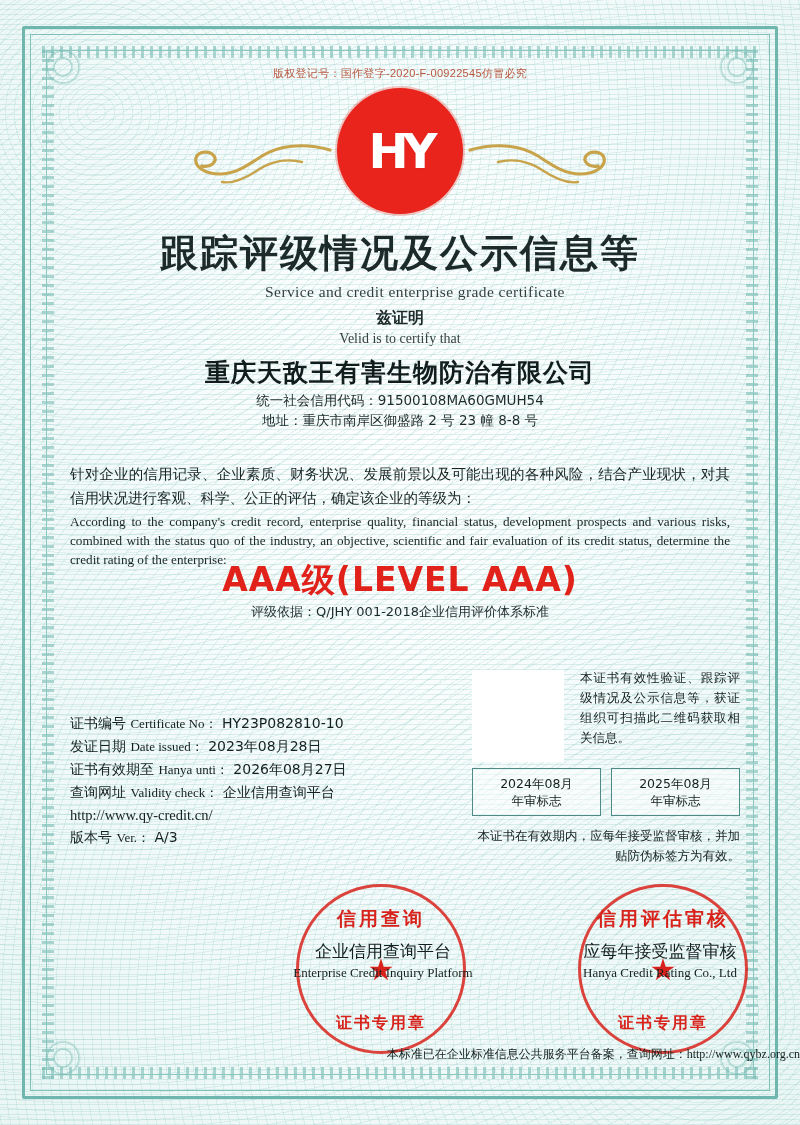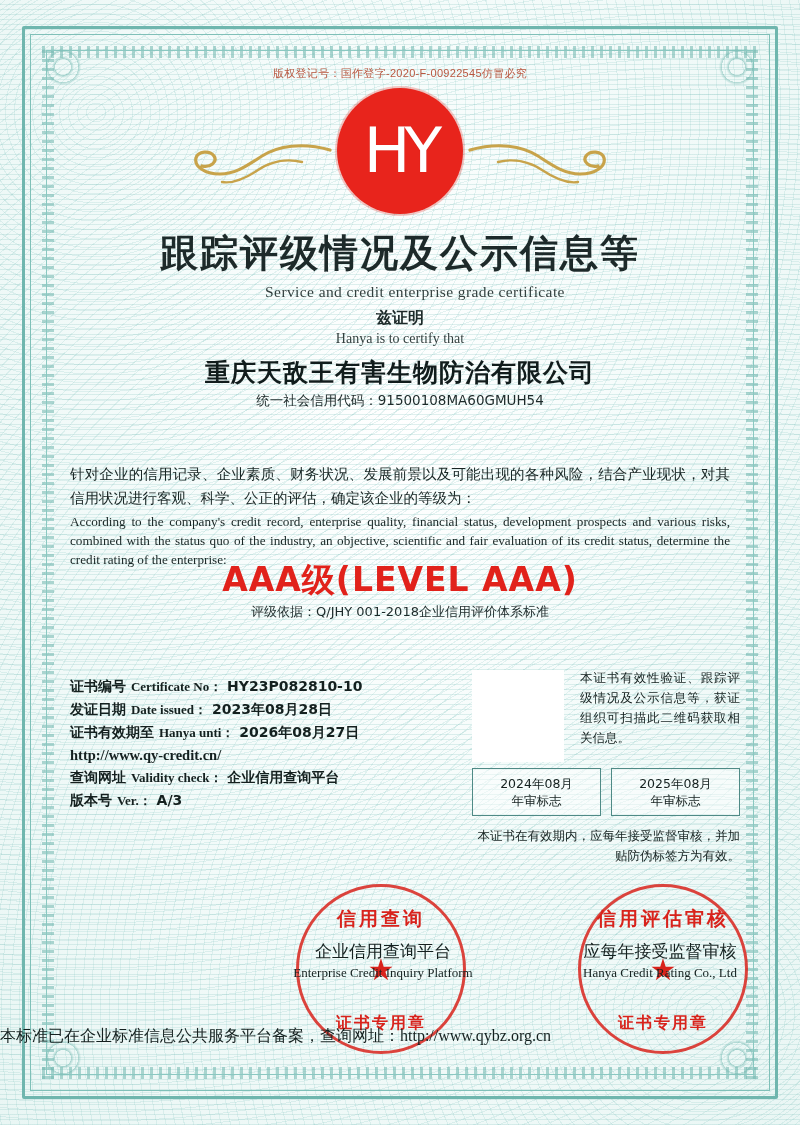--- a/index.html
+++ b/index.html
@@ -96,21 +96,21 @@
   }
   .emblem{
     position:absolute; left:50%; top:0; transform:translateX(-50%);
     width:126px; height:126px; border-radius:50%;
     background:#e8241c;
     display:flex; align-items:center; justify-content:center;
     box-shadow:0 0 0 2px rgba(232,36,28,.25);
   }
   .emblem-glyph{
     color:#ffffff;
-    font-size:62px; font-weight:normal;
+    font-size:48px; font-weight:bold;
     font-family:"DejaVu Sans", sans-serif;
     letter-spacing:-6px;
     line-height:1;
     text-shadow:0 0 1px rgba(0,0,0,.1);
   }
   .flourish{
     position:absolute; top:52px; width:150px; height:48px;
   }
   .flourish.left{ left:-8px; }
   .flourish.right{ right:-8px; }
@@ -183,23 +183,23 @@
     font-family:"DejaVu Sans","Liberation Sans",sans-serif;
   }
   .basis-en{
     position:absolute; top:621px; left:0; right:0; text-align:center;
     font-family:"Liberation Serif", serif;
     font-size:13.5px; color:#1d2a2a;
   }
 
   
   .details{
-    position:absolute; left:70px; top:675px; width:380px;
-    font-family:"DejaVu Sans","Liberation Sans",sans-serif;
-    font-size:14px; color:#14201f; line-height:22px;font-weight:bold;
+    position:absolute; left:70px; top:712px; width:380px;
+    font-family:"DejaVu Sans","Liberation Sans",sans-serif;
+    font-size:14px; color:#14201f; line-height:22px;
   }
   .details .row{ white-space:nowrap; }
   .details .lbl-en{ font-family:"Liberation Serif", serif; font-size:13px; }
   .details .url{ font-family:"Liberation Serif", serif; font-size:14.5px; }
 
   
   .qr{
     position:absolute; left:472px; top:670px;
     width:92px; height:92px;
     background:#ffffff;
@@ -266,23 +266,23 @@
     position:absolute; font-family:"DejaVu Sans","Liberation Sans",sans-serif;
     color:#14201f; text-align:center;
   }
   .org-left{ left:268px; top:940px; width:230px; }
   .org-right{ left:540px; top:940px; width:240px; }
   .org-cn{ font-size:17px; }
   .org-en{ font-family:"Liberation Serif", serif; font-size:13px; margin-top:2px; }
 
   
   .footer{
-    position:absolute; left:0; right:0; bottom:78px; text-align:left;
-    font-family:"DejaVu Sans","Liberation Sans",sans-serif;
-    font-size:16px; color:#14201f;
+    position:absolute; left:0; right:0; bottom:62px; text-align:right;
+    font-family:"DejaVu Sans","Liberation Sans",sans-serif;
+    font-size:12px; color:#14201f;
   }
   .footer .u{ font-family:"Liberation Serif", serif; }
 </style>
 </head>
 <body>
 
 <div class="page">
 
   <div class="border-outer"></div>
   <div class="border-lace"></div>
@@ -305,24 +305,25 @@
     </svg>
     <div class="emblem">
       <span class="emblem-glyph">HY</span>
     </div>
   </div>
 
   <div class="title-cn">跟踪评级情况及公示信息等</div>
   <div class="title-en">Service and credit enterprise grade certificate</div>
 
   <div class="certify-cn">兹证明</div>
-  <div class="certify-en">Hanya is to certify that</div>
+  <div class="certify-en">Velid is to certify that</div>
 
   <div class="company">重庆天敌王有害生物防治有限公司</div>
   <div class="code-line">统一社会信用代码：91500108MA60GMUH54</div>
+  <div class="addr-line">地址：重庆市南岸区御盛路 2 号 23 幢 8-8 号</div>
 
   <div class="para">
     <div class="cn">针对企业的信用记录、企业素质、财务状况、发展前景以及可能出现的各种风险，结合产业现状，对其信用状况进行客观、科学、公正的评估，确定该企业的等级为：</div>
     <div class="en">According to the company's credit record, enterprise quality, financial status, development prospects and various risks, combined with the status quo of the industry, an objective, scientific and fair evaluation of its credit status, determine the credit rating of the enterprise:</div>
   </div>
 
   <div class="level">AAA级(LEVEL AAA)</div>
   <div class="basis-cn">评级依据：Q/JHY 001-2018企业信用评价体系标准</div>
 
   <div class="details">
@@ -334,26 +335,26 @@
     <div class="row">
       <span>发证日期</span>
       <span class="lbl-en">Date issued：</span>
       <span>2023年08月28日</span>
     </div>
     <div class="row">
       <span>证书有效期至</span>
       <span class="lbl-en">Hanya unti：</span>
       <span>2026年08月27日</span>
     </div>
-    <div class="row url">http://www.qy-credit.cn/</div>
     <div class="row">
       <span>查询网址</span>
       <span class="lbl-en">Validity check：</span>
       <span>企业信用查询平台</span>
     </div>
+    <div class="row url">http://www.qy-credit.cn/</div>
     <div class="row">
       <span>版本号</span>
       <span class="lbl-en">Ver.：</span>
       <span>A/3</span>
     </div>
   </div>
 
   <div class="qr">
     <div class="qrgrid" id="qrgrid"><i></i><i></i><i></i><i></i><i></i><i></i><i></i><i></i><i style="background: rgb(255, 255, 255);"></i><i></i><i style="background: rgb(255, 255, 255);"></i><i style="background: rgb(255, 255, 255);"></i><i style="background: rgb(255, 255, 255);"></i><i style="background: rgb(255, 255, 255);"></i><i></i><i></i><i></i><i></i><i></i><i></i><i></i><i></i><i style="background: rgb(255, 255, 255);"></i><i style="background: rgb(255, 255, 255);"></i><i style="background: rgb(255, 255, 255);"></i><i style="background: rgb(255, 255, 255);"></i><i style="background: rgb(255, 255, 255);"></i><i></i><i style="background: rgb(255, 255, 255);"></i><i style="background: rgb(255, 255, 255);"></i><i style="background: rgb(255, 255, 255);"></i><i></i><i style="background: rgb(255, 255, 255);"></i><i style="background: rgb(255, 255, 255);"></i><i style="background: rgb(255, 255, 255);"></i><i></i><i style="background: rgb(255, 255, 255);"></i><i style="background: rgb(255, 255, 255);"></i><i style="background: rgb(255, 255, 255);"></i><i style="background: rgb(255, 255, 255);"></i><i style="background: rgb(255, 255, 255);"></i><i></i><i></i><i style="background: rgb(255, 255, 255);"></i><i></i><i></i><i></i><i style="background: rgb(255, 255, 255);"></i><i></i><i style="background: rgb(255, 255, 255);"></i><i style="background: rgb(255, 255, 255);"></i><i style="background: rgb(255, 255, 255);"></i><i></i><i></i><i></i><i style="background: rgb(255, 255, 255);"></i><i></i><i style="background: rgb(255, 255, 255);"></i><i></i><i></i><i></i><i style="background: rgb(255, 255, 255);"></i><i></i><i></i><i style="background: rgb(255, 255, 255);"></i><i></i><i></i><i></i><i style="background: rgb(255, 255, 255);"></i><i></i><i></i><i></i><i style="background: rgb(255, 255, 255);"></i><i style="background: rgb(255, 255, 255);"></i><i style="background: rgb(255, 255, 255);"></i><i style="background: rgb(255, 255, 255);"></i><i></i><i></i><i style="background: rgb(255, 255, 255);"></i><i></i><i></i><i></i><i style="background: rgb(255, 255, 255);"></i><i></i><i></i><i style="background: rgb(255, 255, 255);"></i><i></i><i></i><i></i><i style="background: rgb(255, 255, 255);"></i><i></i><i></i><i style="background: rgb(255, 255, 255);"></i><i style="background: rgb(255, 255, 255);"></i><i style="background: rgb(255, 255, 255);"></i><i></i><i></i><i></i><i></i><i style="background: rgb(255, 255, 255);"></i><i></i><i></i><i></i><i style="background: rgb(255, 255, 255);"></i><i></i><i></i><i style="background: rgb(255, 255, 255);"></i><i style="background: rgb(255, 255, 255);"></i><i style="background: rgb(255, 255, 255);"></i><i style="background: rgb(255, 255, 255);"></i><i style="background: rgb(255, 255, 255);"></i><i></i><i></i><i></i><i></i><i></i><i></i><i></i><i></i><i></i><i style="background: rgb(255, 255, 255);"></i><i style="background: rgb(255, 255, 255);"></i><i style="background: rgb(255, 255, 255);"></i><i style="background: rgb(255, 255, 255);"></i><i style="background: rgb(255, 255, 255);"></i><i></i><i></i><i></i><i></i><i></i><i></i><i></i><i></i><i></i><i></i><i></i><i style="background: rgb(255, 255, 255);"></i><i style="background: rgb(255, 255, 255);"></i><i></i><i style="background: rgb(255, 255, 255);"></i><i></i><i></i><i></i><i></i><i></i><i></i><i></i><i></i><i></i><i style="background: rgb(255, 255, 255);"></i><i></i><i style="background: rgb(255, 255, 255);"></i><i style="background: rgb(255, 255, 255);"></i><i style="background: rgb(255, 255, 255);"></i><i style="background: rgb(255, 255, 255);"></i><i></i><i style="background: rgb(255, 255, 255);"></i><i></i><i></i><i></i><i></i><i style="background: rgb(255, 255, 255);"></i><i></i><i style="background: rgb(255, 255, 255);"></i><i></i><i style="background: rgb(255, 255, 255);"></i><i></i><i></i><i style="background: rgb(255, 255, 255);"></i><i style="background: rgb(255, 255, 255);"></i><i style="background: rgb(255, 255, 255);"></i><i></i><i></i><i></i><i></i><i></i><i></i><i></i><i></i><i></i><i style="background: rgb(255, 255, 255);"></i><i style="background: rgb(255, 255, 255);"></i><i></i><i></i><i style="background: rgb(255, 255, 255);"></i><i></i><i></i><i style="background: rgb(255, 255, 255);"></i><i></i><i style="background: rgb(255, 255, 255);"></i><i style="background: rgb(255, 255, 255);"></i><i></i><i style="background: rgb(255, 255, 255);"></i><i></i><i style="background: rgb(255, 255, 255);"></i><i style="background: rgb(255, 255, 255);"></i><i style="background: rgb(255, 255, 255);"></i><i></i><i></i><i style="background: rgb(255, 255, 255);"></i><i></i><i></i><i style="background: rgb(255, 255, 255);"></i><i style="background: rgb(255, 255, 255);"></i><i style="background: rgb(255, 255, 255);"></i><i></i><i style="background: rgb(255, 255, 255);"></i><i></i><i></i><i style="background: rgb(255, 255, 255);"></i><i style="background: rgb(255, 255, 255);"></i><i style="background: rgb(255, 255, 255);"></i><i></i><i style="background: rgb(255, 255, 255);"></i><i></i><i></i><i></i><i style="background: rgb(255, 255, 255);"></i><i></i><i style="background: rgb(255, 255, 255);"></i><i></i><i></i><i style="background: rgb(255, 255, 255);"></i><i></i><i></i><i></i><i style="background: rgb(255, 255, 255);"></i><i style="background: rgb(255, 255, 255);"></i><i style="background: rgb(255, 255, 255);"></i><i style="background: rgb(255, 255, 255);"></i><i style="background: rgb(255, 255, 255);"></i><i></i><i></i><i style="background: rgb(255, 255, 255);"></i><i style="background: rgb(255, 255, 255);"></i><i></i><i style="background: rgb(255, 255, 255);"></i><i style="background: rgb(255, 255, 255);"></i><i style="background: rgb(255, 255, 255);"></i><i style="background: rgb(255, 255, 255);"></i><i></i><i style="background: rgb(255, 255, 255);"></i><i style="background: rgb(255, 255, 255);"></i><i></i><i style="background: rgb(255, 255, 255);"></i><i style="background: rgb(255, 255, 255);"></i><i style="background: rgb(255, 255, 255);"></i><i style="background: rgb(255, 255, 255);"></i><i style="background: rgb(255, 255, 255);"></i><i></i><i style="background: rgb(255, 255, 255);"></i><i style="background: rgb(255, 255, 255);"></i><i></i><i style="background: rgb(255, 255, 255);"></i><i style="background: rgb(255, 255, 255);"></i><i style="background: rgb(255, 255, 255);"></i><i></i><i></i><i style="background: rgb(255, 255, 255);"></i><i></i><i></i><i></i><i></i><i></i><i></i><i style="background: rgb(255, 255, 255);"></i><i style="background: rgb(255, 255, 255);"></i><i></i><i style="background: rgb(255, 255, 255);"></i><i style="background: rgb(255, 255, 255);"></i><i style="background: rgb(255, 255, 255);"></i><i style="background: rgb(255, 255, 255);"></i><i></i><i style="background: rgb(255, 255, 255);"></i><i></i><i></i><i style="background: rgb(255, 255, 255);"></i><i style="background: rgb(255, 255, 255);"></i><i style="background: rgb(255, 255, 255);"></i><i style="background: rgb(255, 255, 255);"></i><i style="background: rgb(255, 255, 255);"></i><i></i><i></i><i style="background: rgb(255, 255, 255);"></i><i></i><i></i><i></i><i style="background: rgb(255, 255, 255);"></i><i></i><i></i><i></i><i style="background: rgb(255, 255, 255);"></i><i></i><i style="background: rgb(255, 255, 255);"></i><i></i><i></i><i></i><i></i><i></i><i></i><i></i><i style="background: rgb(255, 255, 255);"></i><i></i><i></i><i></i><i style="background: rgb(255, 255, 255);"></i><i style="background: rgb(255, 255, 255);"></i><i></i><i></i><i style="background: rgb(255, 255, 255);"></i><i style="background: rgb(255, 255, 255);"></i><i style="background: rgb(255, 255, 255);"></i><i style="background: rgb(255, 255, 255);"></i><i></i><i style="background: rgb(255, 255, 255);"></i><i></i><i style="background: rgb(255, 255, 255);"></i><i style="background: rgb(255, 255, 255);"></i><i style="background: rgb(255, 255, 255);"></i><i style="background: rgb(255, 255, 255);"></i><i style="background: rgb(255, 255, 255);"></i><i></i><i></i><i></i><i></i><i style="background: rgb(255, 255, 255);"></i><i style="background: rgb(255, 255, 255);"></i><i style="background: rgb(255, 255, 255);"></i><i style="background: rgb(255, 255, 255);"></i><i></i><i style="background: rgb(255, 255, 255);"></i><i style="background: rgb(255, 255, 255);"></i><i style="background: rgb(255, 255, 255);"></i><i></i><i></i><i></i><i></i><i style="background: rgb(255, 255, 255);"></i><i></i><i></i><i></i><i style="background: rgb(255, 255, 255);"></i><i></i><i style="background: rgb(255, 255, 255);"></i><i></i><i></i><i></i><i></i><i style="background: rgb(255, 255, 255);"></i><i></i><i></i><i style="background: rgb(255, 255, 255);"></i><i></i><i></i><i style="background: rgb(255, 255, 255);"></i><i></i><i></i><i></i><i style="background: rgb(255, 255, 255);"></i><i></i><i></i><i></i><i style="background: rgb(255, 255, 255);"></i><i></i><i style="background: rgb(255, 255, 255);"></i><i style="background: rgb(255, 255, 255);"></i><i></i><i></i><i></i><i></i><i style="background: rgb(255, 255, 255);"></i><i style="background: rgb(255, 255, 255);"></i><i></i><i style="background: rgb(255, 255, 255);"></i><i></i><i></i><i></i><i style="background: rgb(255, 255, 255);"></i><i></i><i style="background: rgb(255, 255, 255);"></i><i></i><i></i><i></i><i style="background: rgb(255, 255, 255);"></i><i></i><i></i><i style="background: rgb(255, 255, 255);"></i><i></i><i style="background: rgb(255, 255, 255);"></i><i></i><i style="background: rgb(255, 255, 255);"></i><i style="background: rgb(255, 255, 255);"></i><i></i><i style="background: rgb(255, 255, 255);"></i><i style="background: rgb(255, 255, 255);"></i><i></i><i></i><i></i><i style="background: rgb(255, 255, 255);"></i><i></i><i style="background: rgb(255, 255, 255);"></i><i style="background: rgb(255, 255, 255);"></i><i style="background: rgb(255, 255, 255);"></i><i style="background: rgb(255, 255, 255);"></i><i style="background: rgb(255, 255, 255);"></i><i></i><i style="background: rgb(255, 255, 255);"></i><i style="background: rgb(255, 255, 255);"></i><i></i><i></i><i style="background: rgb(255, 255, 255);"></i><i style="background: rgb(255, 255, 255);"></i><i></i><i style="background: rgb(255, 255, 255);"></i><i></i><i style="background: rgb(255, 255, 255);"></i><i></i><i style="background: rgb(255, 255, 255);"></i><i style="background: rgb(255, 255, 255);"></i><i></i><i></i><i></i><i></i><i></i><i></i><i></i><i></i><i style="background: rgb(255, 255, 255);"></i><i style="background: rgb(255, 255, 255);"></i><i></i><i style="background: rgb(255, 255, 255);"></i><i style="background: rgb(255, 255, 255);"></i><i></i><i></i><i style="background: rgb(255, 255, 255);"></i><i style="background: rgb(255, 255, 255);"></i><i style="background: rgb(255, 255, 255);"></i><i style="background: rgb(255, 255, 255);"></i><i style="background: rgb(255, 255, 255);"></i><i style="background: rgb(255, 255, 255);"></i><i style="background: rgb(255, 255, 255);"></i></div>
   </div>

